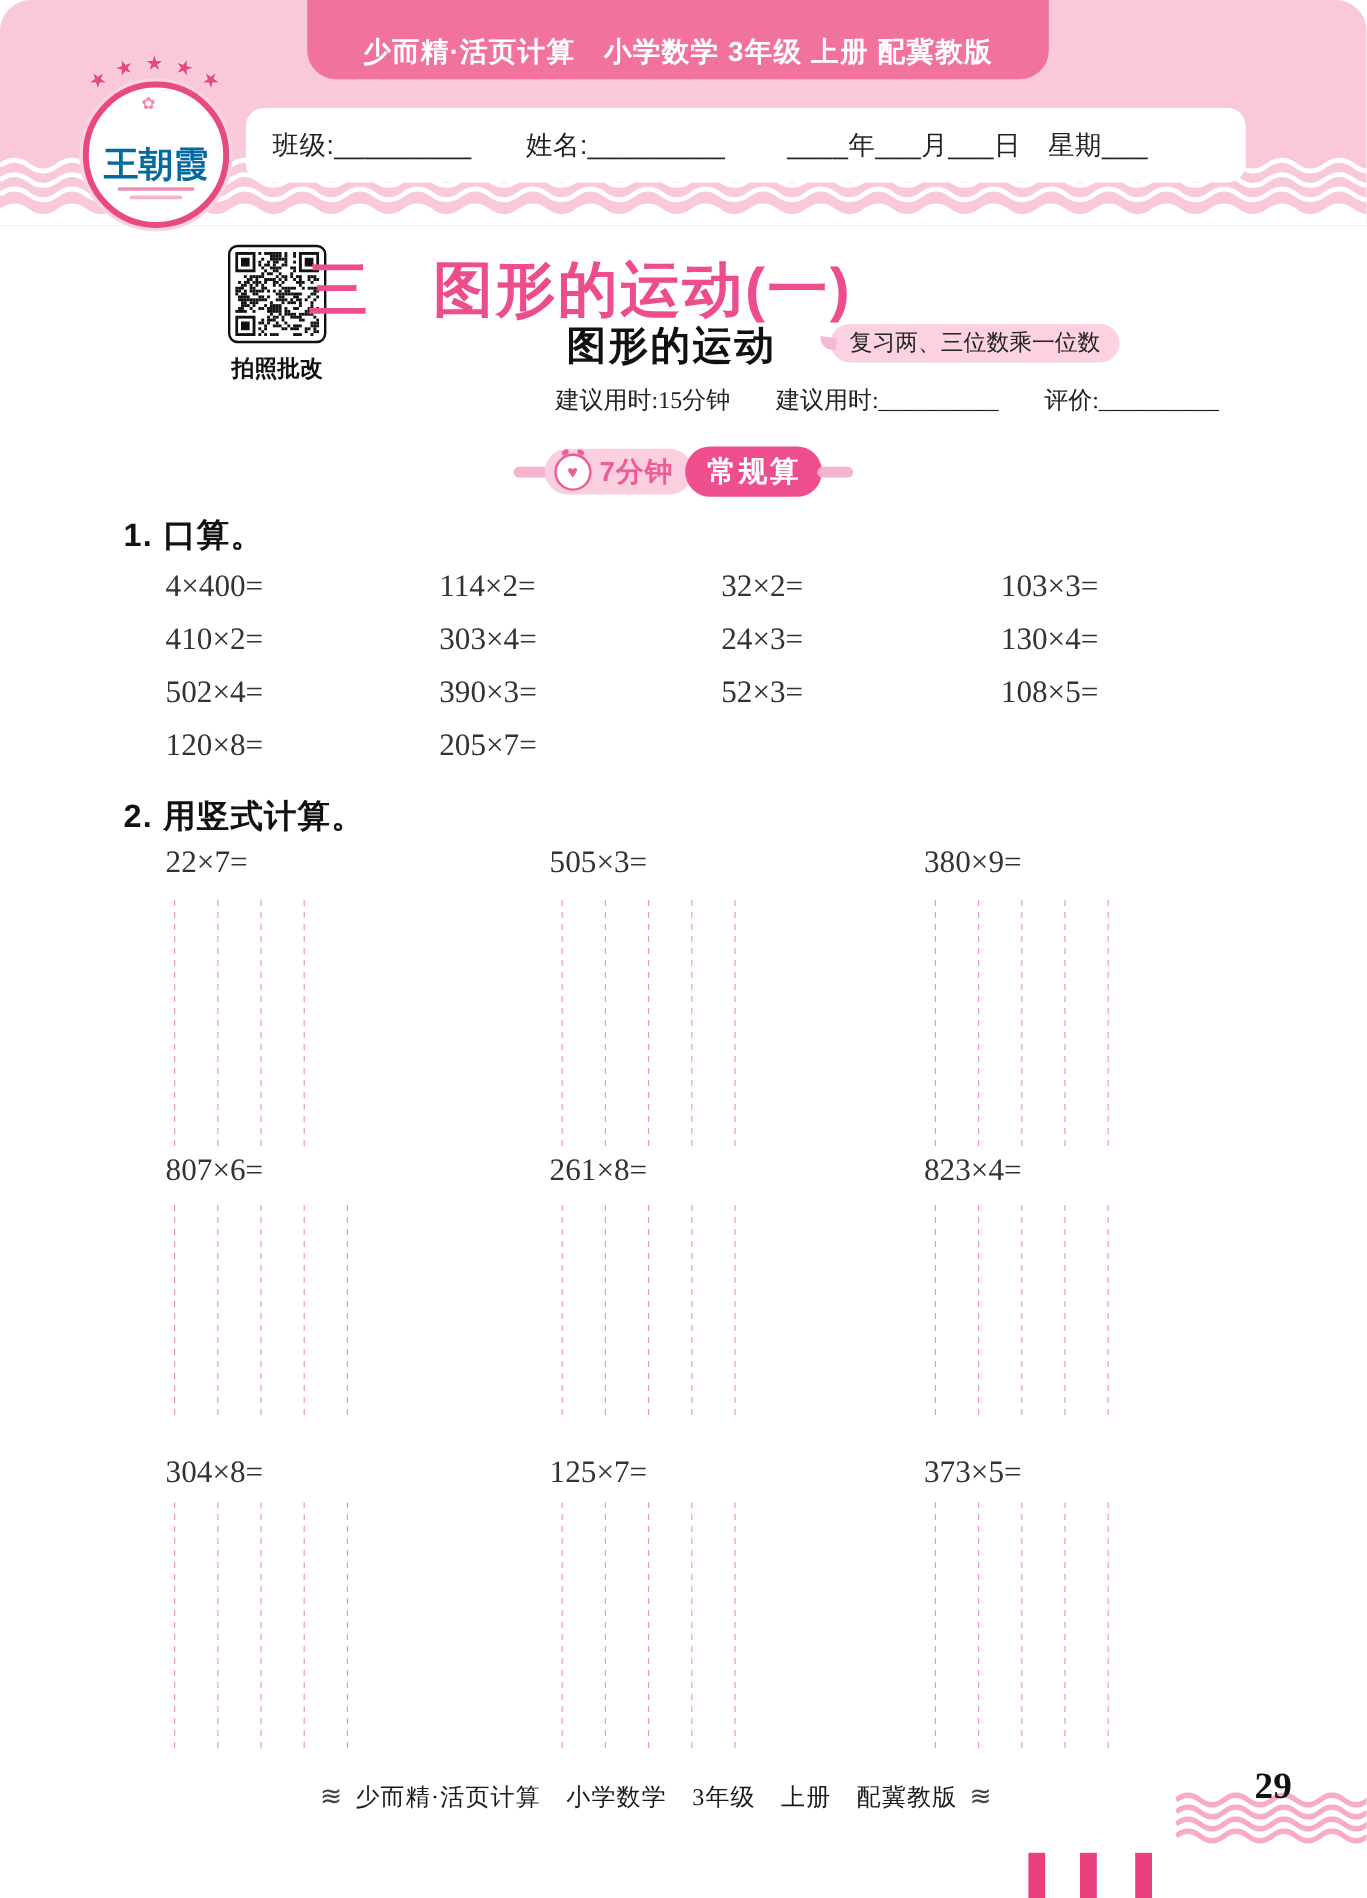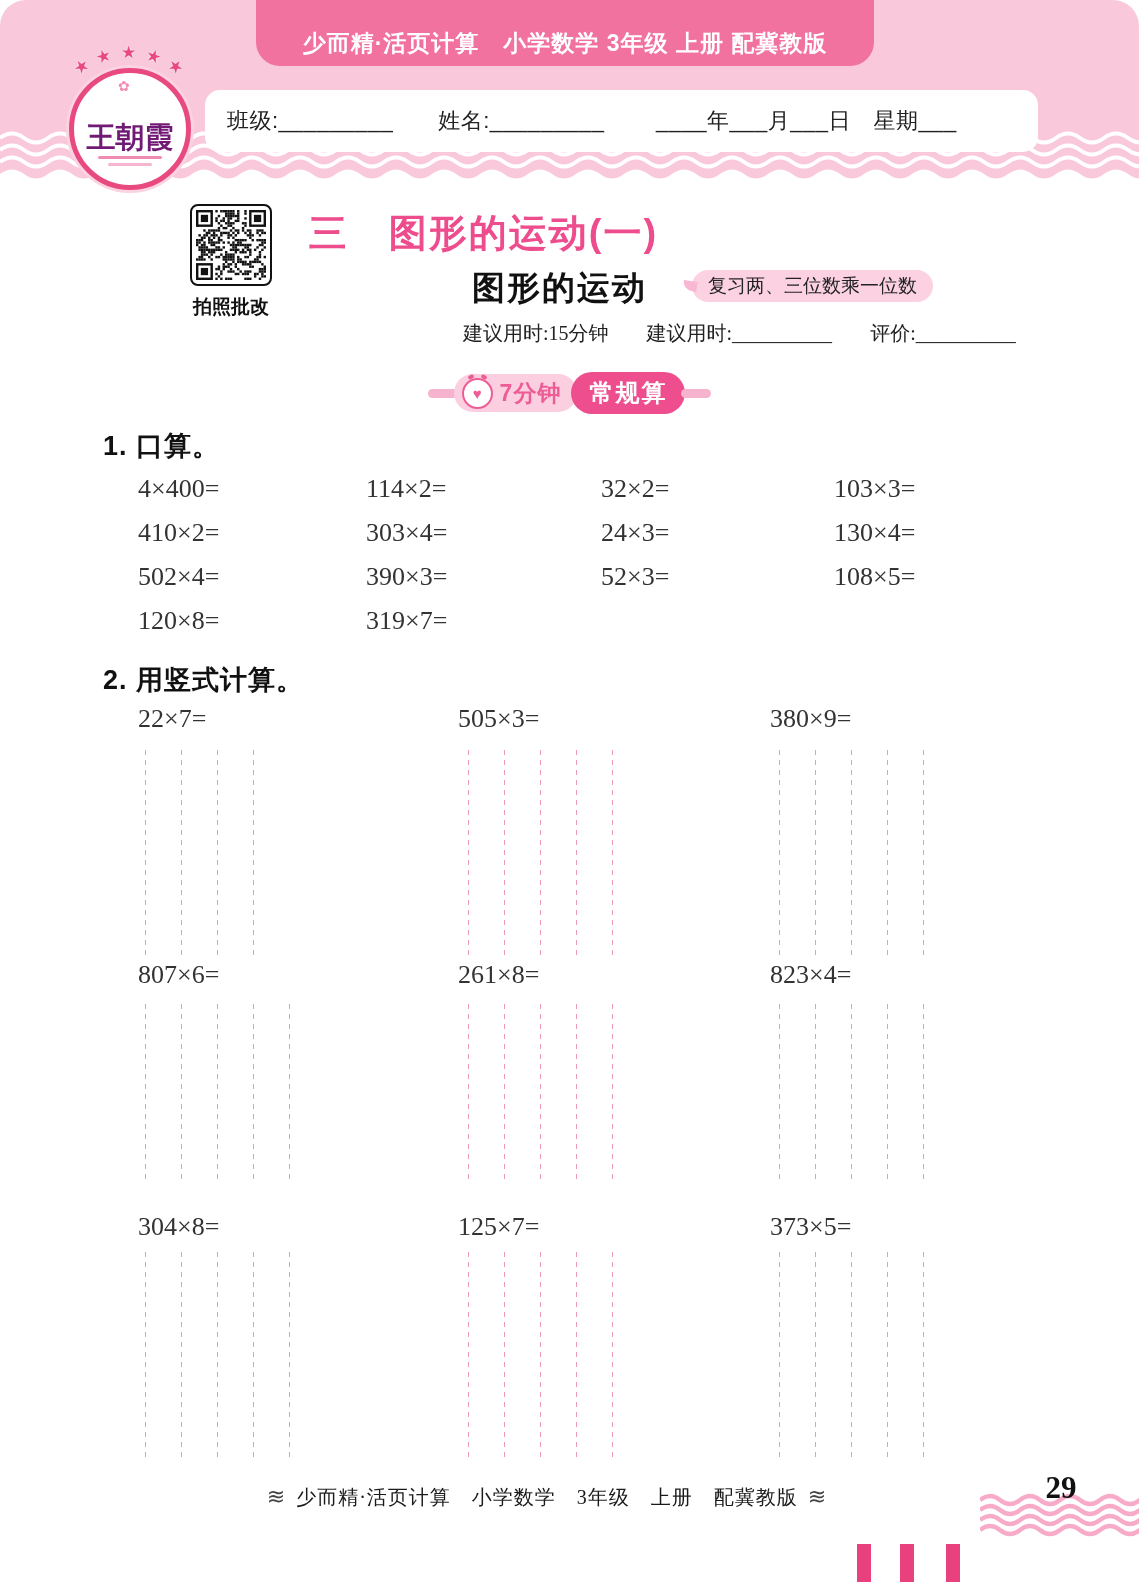--- a/index.html
+++ b/index.html
@@ -17,33 +17,33 @@
   .formbar span{font-size:22px;color:#222;padding-left:22px;letter-spacing:.5px;white-space:nowrap;}
   #headerWaves{position:absolute;left:0;top:128px;z-index:1;}
 
   
   .logo{position:absolute;left:60px;top:52px;width:140px;height:140px;z-index:5;}
   .logo-ring{position:absolute;left:9px;top:16px;width:112px;height:112px;border-radius:50%;
              background:#fff;border:5px solid #e8497f;box-shadow:0 0 0 3px #fbd3e3;}
   .logo-star{position:absolute;font-size:17px;color:#e8497f;text-shadow:0 0 2px #fff;z-index:6;}
   .logo-flower{position:absolute;left:58px;top:26px;font-size:14px;color:#f48bb4;}
   .logo-name{position:absolute;left:0;width:140px;top:66px;text-align:center;
-             font-family:"Liberation Serif",serif;font-weight:bold;font-size:29px;color:#701a75;}
+             font-family:"Liberation Serif",serif;font-weight:bold;font-size:29px;color:#0369a1;}
   .logo-sub{position:absolute;left:38px;top:104px;width:64px;height:3px;background:#f08cb4;border-radius:2px;}
   .logo-sub2{position:absolute;left:48px;top:111px;width:44px;height:3px;background:#f6b6d0;border-radius:2px;}
 
   
   .qr{position:absolute;left:190px;top:204px;width:70px;height:70px;border:2px solid #111;
       border-radius:8px;padding:4px;background:#fff;}
   .qr-label{position:absolute;left:166px;top:294px;width:130px;text-align:center;
             font-size:19px;font-weight:bold;color:#111;}
 
   
   .unit-title{position:absolute;left:0;top:208px;width:967px;text-align:center;margin:0;
-              font-size:38px;font-weight:bold;color:#ed4d8d;letter-spacing:2px;}
+              font-size:50px;font-weight:bold;color:#ed4d8d;letter-spacing:2px;}
   .subtitle{position:absolute;left:472px;top:266px;margin:0;font-size:33px;font-weight:bold;color:#111;
             letter-spacing:2px;}
   .bubble{position:absolute;left:692px;top:270px;height:32px;background:#fcd2e2;border-radius:16px;
           display:flex;align-items:center;padding:0 16px;}
   .bubble .tail{position:absolute;left:-9px;top:11px;width:14px;height:10px;background:#f8b7d2;
                 border-radius:0 0 0 12px;transform:rotate(8deg);}
   .bubble span.txt{font-family:"Liberation Serif",serif;font-size:19px;color:#222;white-space:nowrap;}
 
   .time-row{position:absolute;left:463px;top:320px;display:flex;gap:38px;
             font-family:"Liberation Serif",serif;font-size:20px;color:#222;white-space:nowrap;}
@@ -471,21 +471,21 @@
     <span>103×3=</span>
     <span>410×2=</span>
     <span>303×4=</span>
     <span>24×3=</span>
     <span>130×4=</span>
     <span>502×4=</span>
     <span>390×3=</span>
     <span>52×3=</span>
     <span>108×5=</span>
     <span>120×8=</span>
-    <span>319×7=</span>
+    <span>205×7=</span>
   </div>
 
   <div class="sec-head" style="top:662px">2. 用竖式计算。</div>
 
   <span class="vp" style="left:138px;top:704px">22×7=</span>
   <span class="vp" style="left:458px;top:704px">505×3=</span>
   <span class="vp" style="left:770px;top:704px">380×9=</span>
   <span class="vp" style="left:138px;top:960px">807×6=</span>
   <span class="vp" style="left:458px;top:960px">261×8=</span>
   <span class="vp" style="left:770px;top:960px">823×4=</span>

